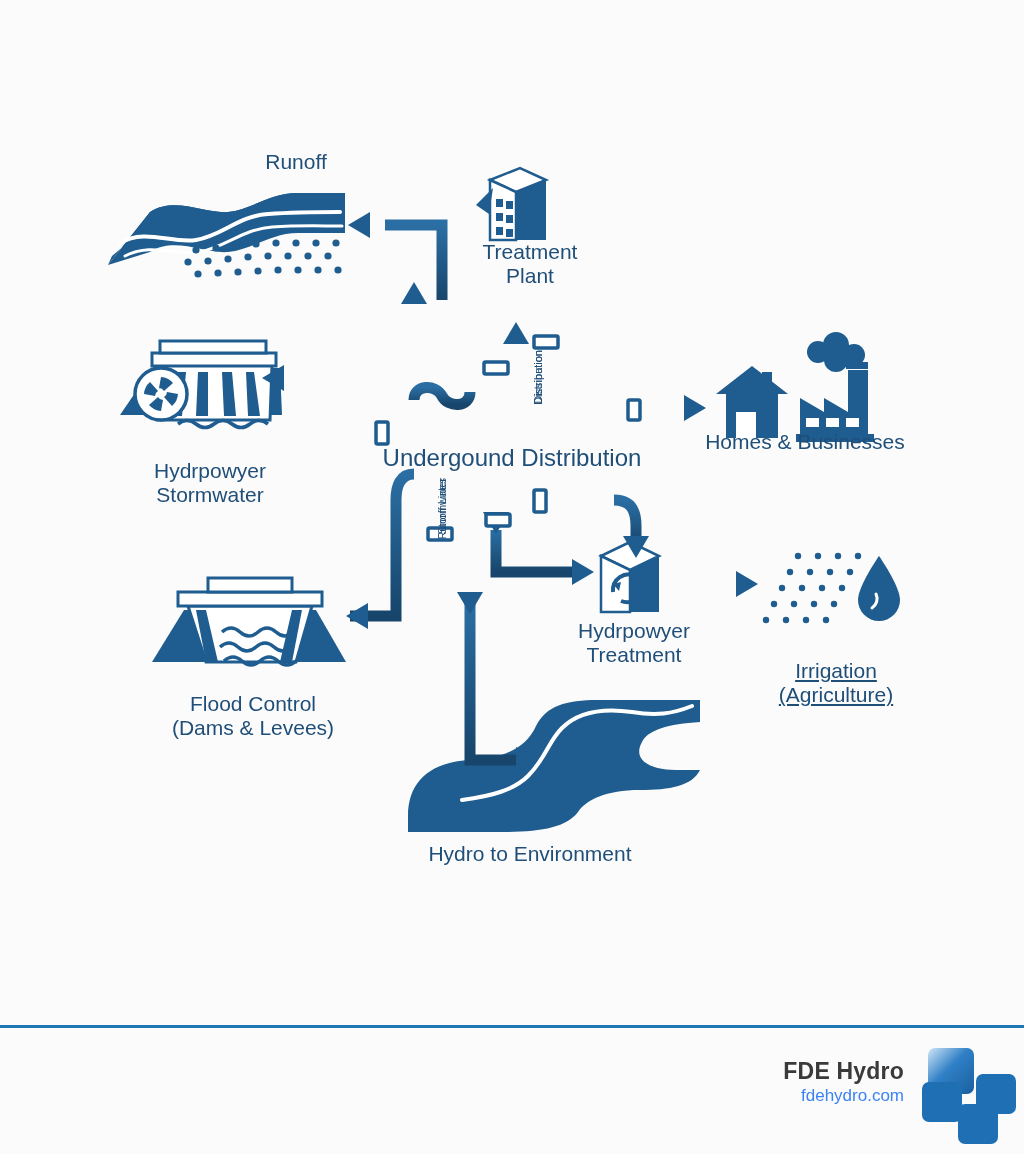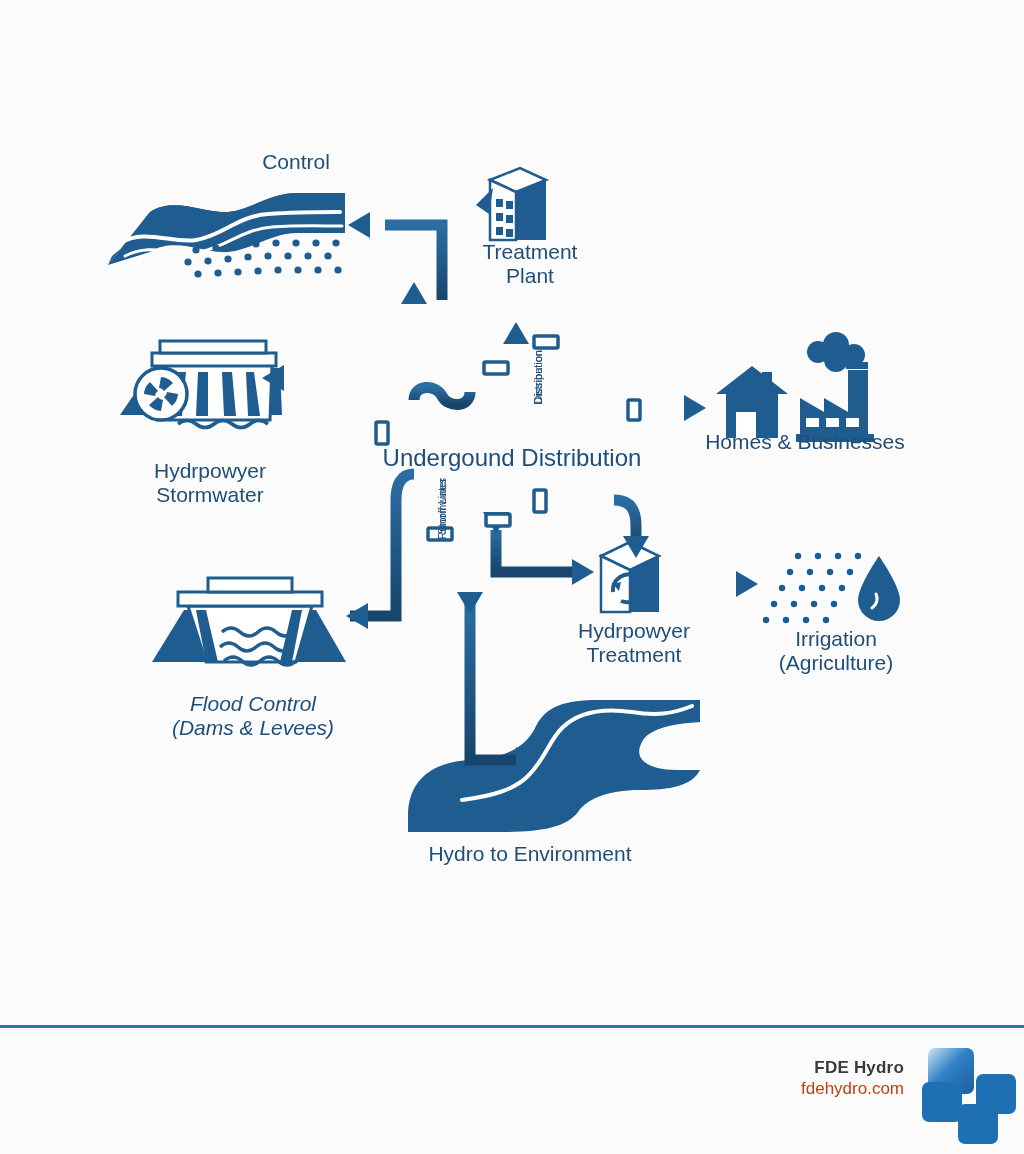--- a/index.html
+++ b/index.html
@@ -35,24 +35,24 @@
   .rotstack .rotlbl{position:absolute;left:0;top:0;}
   #footer-rule{
     position:absolute;left:0;top:1025px;width:1024px;height:3px;
     background:#1f77b4;
   }
   #brand{
     position:absolute;right:120px;top:1058px;
     text-align:right;
   }
   #brand-name{
-    font-size:17px;font-weight:bold;color:#3a3a3a;letter-spacing:0.2px;
+    font-size:23px;font-weight:bold;color:#3a3a3a;letter-spacing:0.2px;
   }
   #brand-url{
-    font-size:17px;color:#c2410c;margin-top:1px;
+    font-size:17px;color:#3b82f6;margin-top:1px;
   }
 </style>
 </head>
 <body>
 
 <svg id="canvas" viewBox="0 0 1024 1154">
   <defs>
     <linearGradient id="pipeGrad" x1="0" y1="0" x2="0" y2="1">
       <stop offset="0%" stop-color="#2b6ea3"></stop>
       <stop offset="100%" stop-color="#17456b"></stop>
@@ -295,37 +295,37 @@
   </g>
 
   <g>
     <rect x="928" y="1048" width="46" height="46" rx="7" fill="url(#logoGrad)"></rect>
     <rect x="976" y="1074" width="40" height="40" rx="7" fill="#1f6fb5"></rect>
     <rect x="922" y="1082" width="40" height="40" rx="7" fill="#1f6fb5"></rect>
     <rect x="958" y="1104" width="40" height="40" rx="7" fill="#1f6fb5"></rect>
   </g>
 </svg>
 
-<div class="lbl big" style="left:196px;top:150px;width:200px;">Control</div>
+<div class="lbl big" style="left:196px;top:150px;width:200px;">Runoff</div>
 
 <div class="lbl big" style="left:430px;top:240px;width:200px;">Treatment
 Plant</div>
 
 <div class="lbl big" style="left:98px;top:459px;width:224px;">Hydrpowyer
 Stormwater</div>
 
 <div class="lbl big" style="left:690px;top:430px;width:230px;">Homes &amp; Businesses</div>
 
-<div class="lbl big" style="left:138px;top:692px;width:230px;font-style:italic;">Flood Control
+<div class="lbl big" style="left:138px;top:692px;width:230px;">Flood Control
 (Dams &amp; Levees)</div>
 
 <div class="lbl big" style="left:540px;top:619px;width:188px;">Hydrpowyer
 Treatment</div>
 
-<div class="lbl big" style="left:742px;top:627px;width:188px;">Irrigation
+<div class="lbl big" style="left:742px;top:659px;width:188px;text-decoration:underline;">Irrigation
 (Agriculture)</div>
 
 <div class="lbl big" style="left:400px;top:842px;width:260px;">Hydro to Environment</div>
 
 <div class="lbl hub" style="left:352px;top:444px;width:320px;">Undergound Distribution</div>
 
 <div class="rotstack" style="left:534px;top:350px;height:104px;width:16px;">
   <div class="rotlbl">Distribution</div>
   <div class="rotlbl">Dissipation</div>
 </div>

